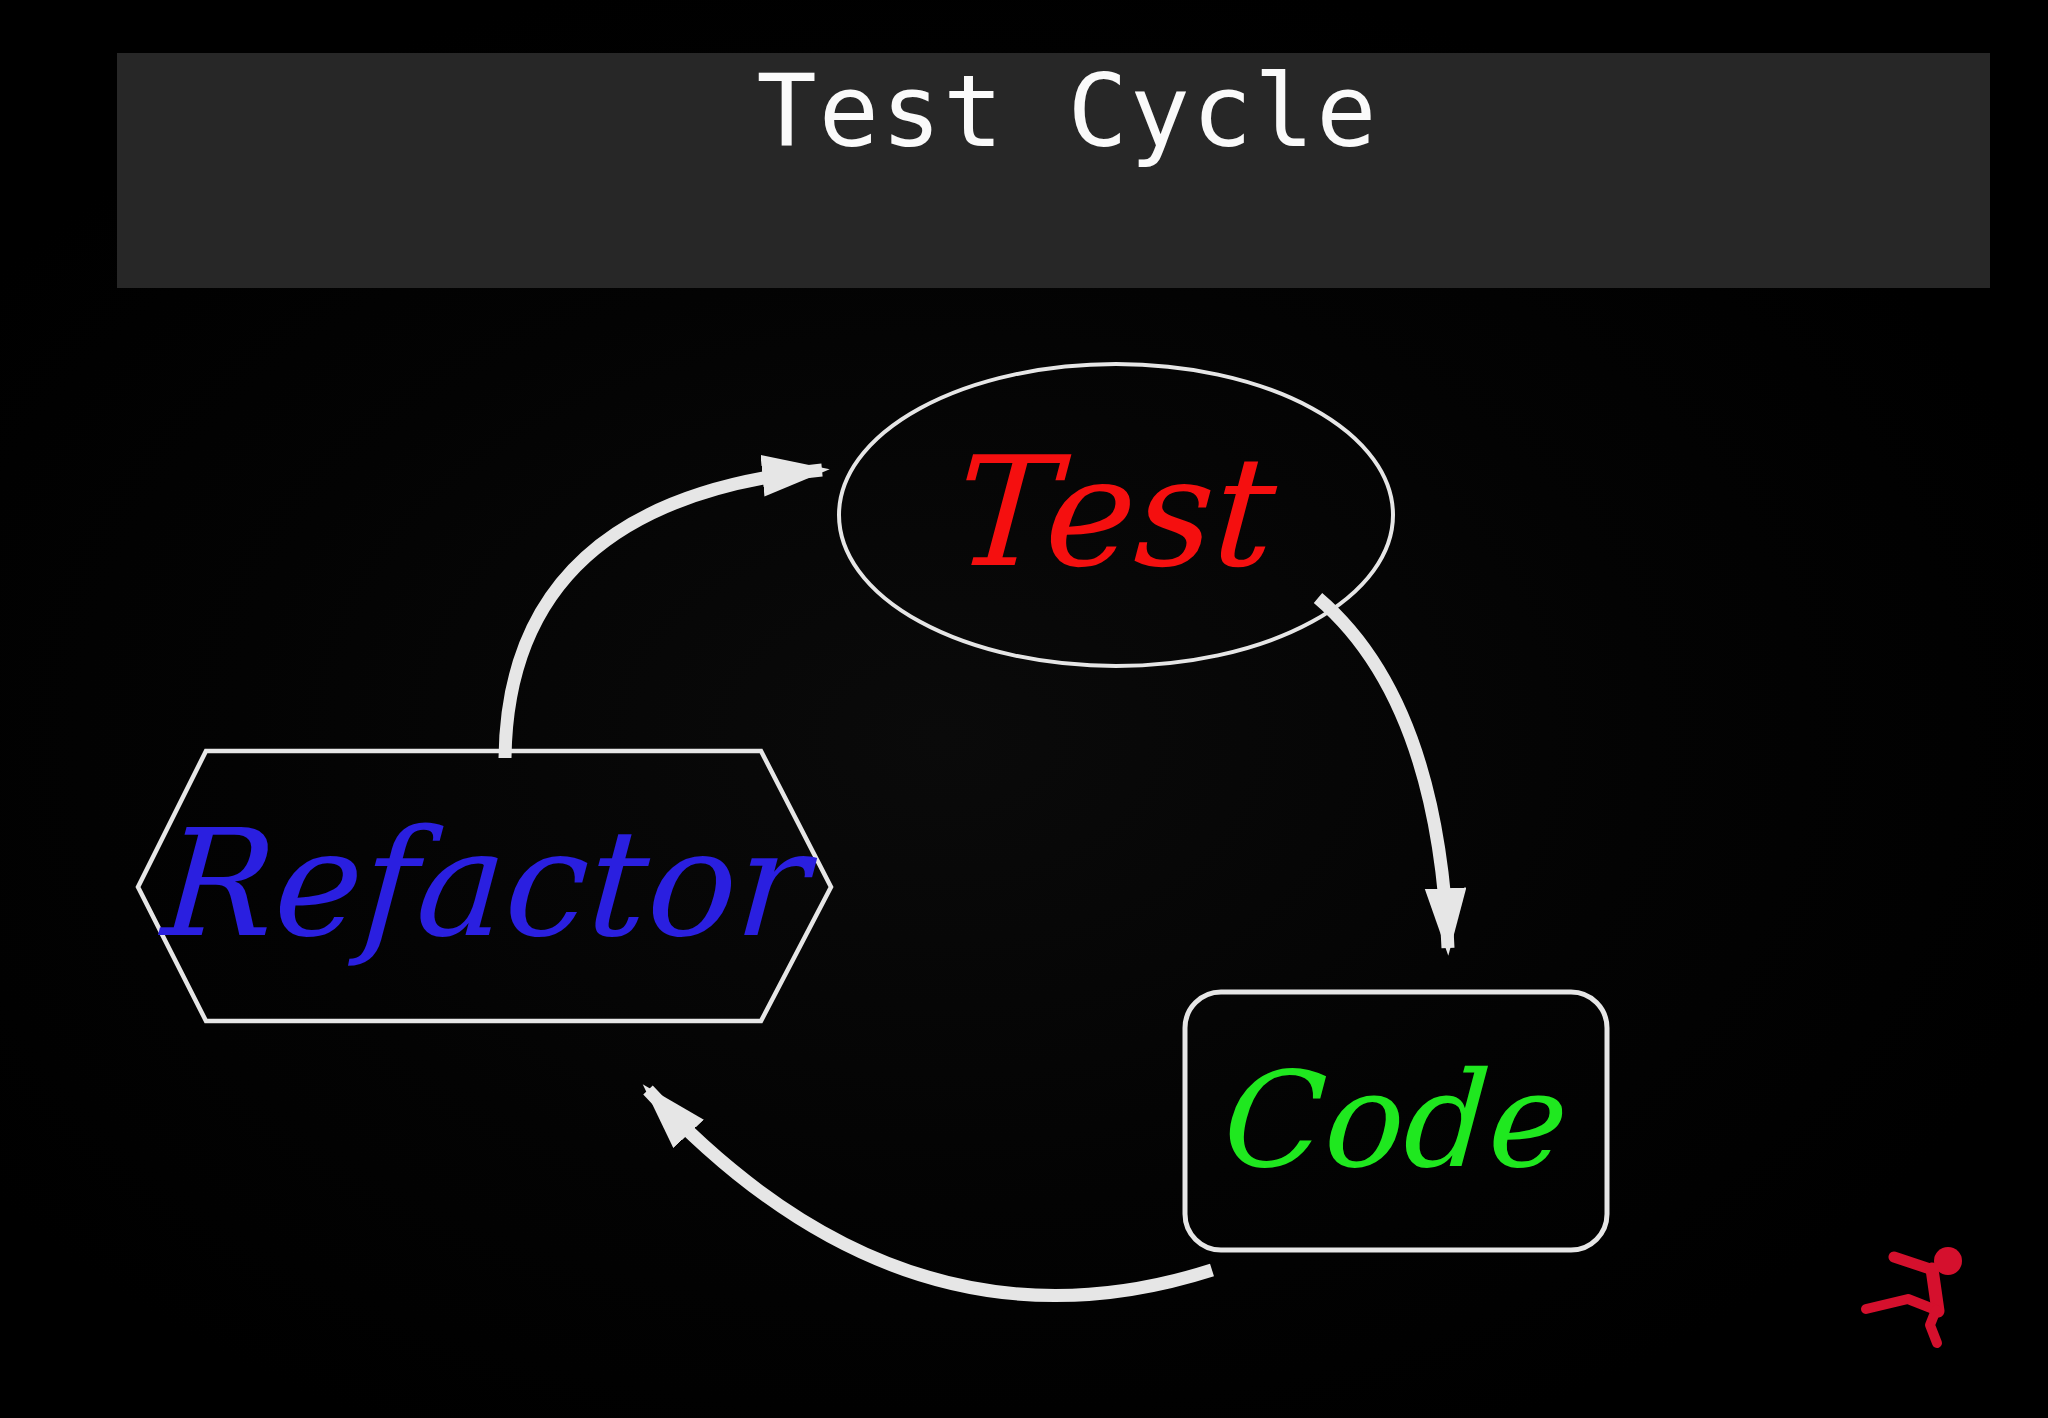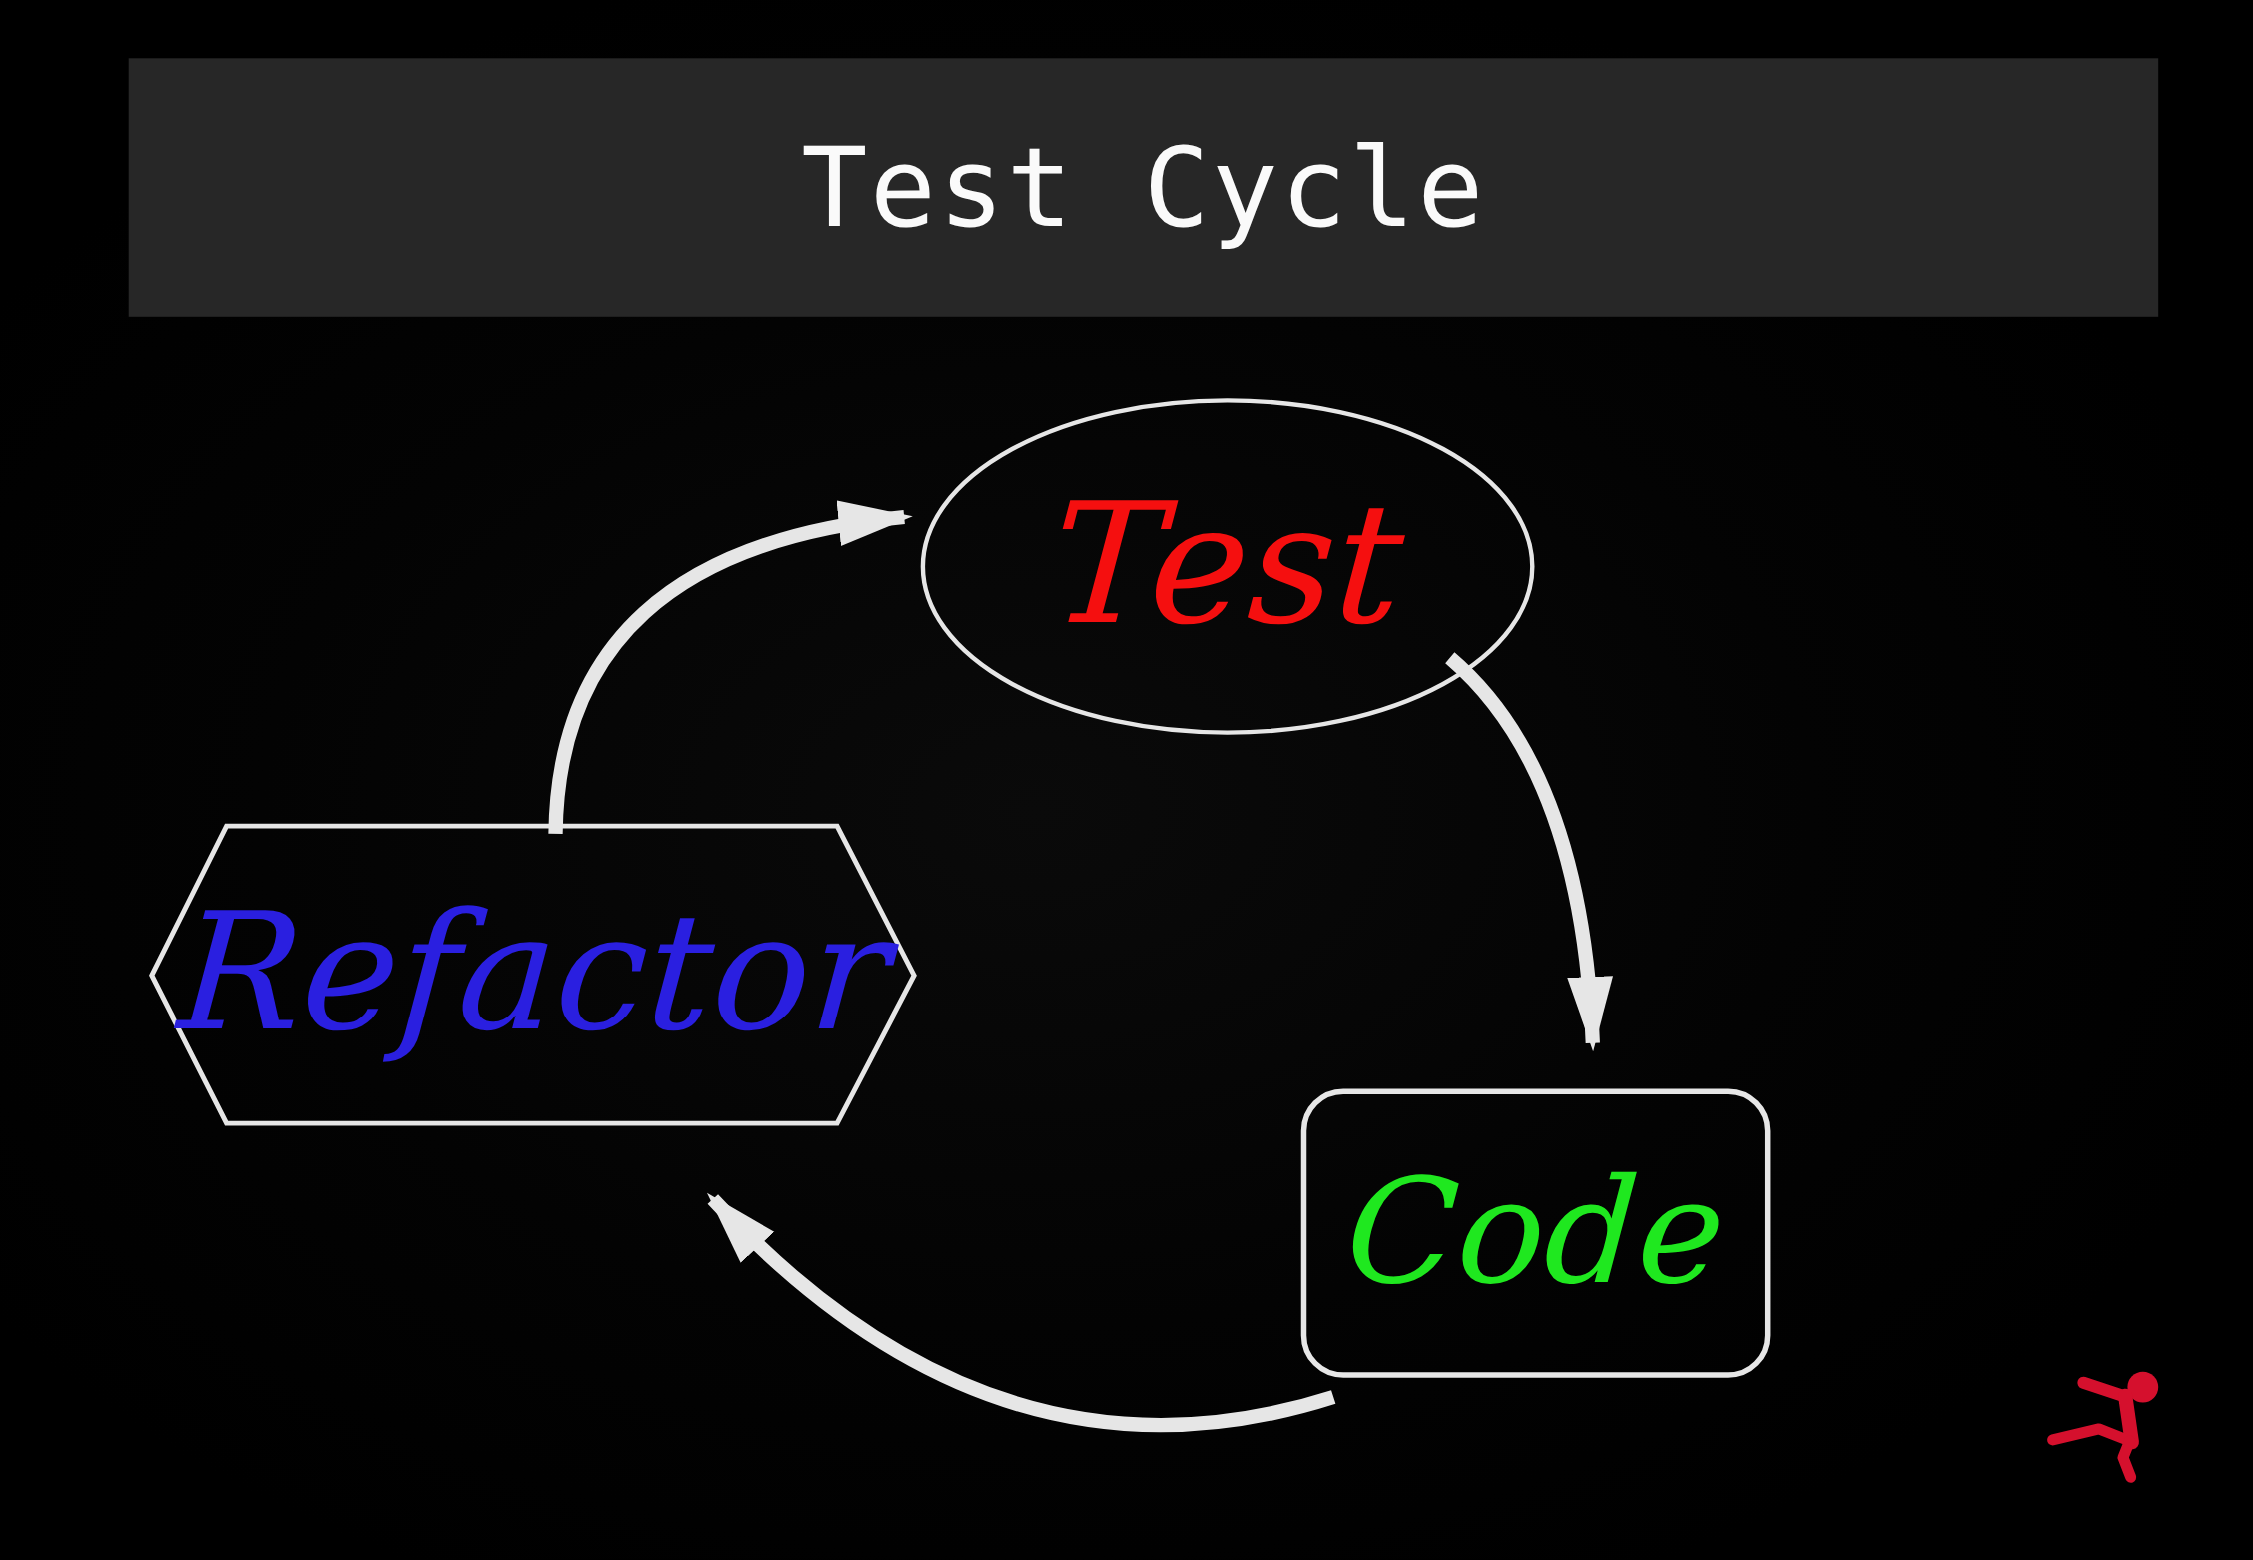--- a/index.html
+++ b/index.html
@@ -19,21 +19,21 @@
     width: 2048px;
     height: 1418px;
     background: radial-gradient(ellipse at 46% 52%, #0a0a0a 0%, #030303 45%, #000000 75%);
     overflow: hidden;
   }
   .title-bar {
     position: absolute;
     left: 117px; top: 53px;
     width: 1845px; height: 235px;
     background: var(--header-bg);
-    display: flex; align-items: center; justify-content: center;
+    display: flex; align-items: flex-start; justify-content: center; padding-left: 28px;
   }
   .title-text {
     font-family: "DejaVu Sans Mono", monospace;
     font-size: 100px;
     letter-spacing: 2px;
     color: var(--header-text);
     white-space: pre;
   }
   svg.diagram {
     position: absolute; left: 0; top: 0;

